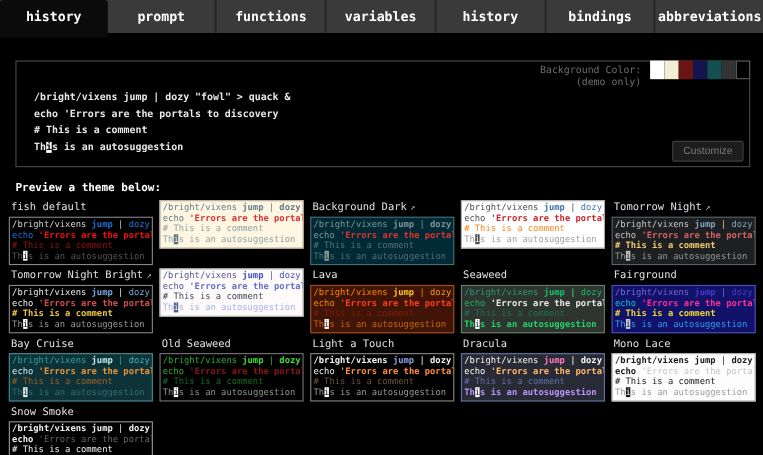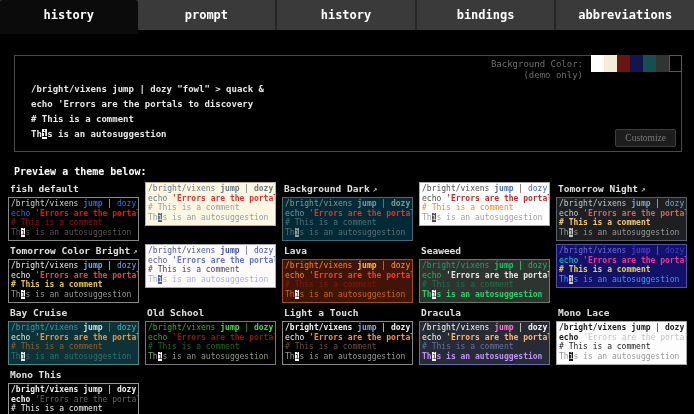--- a/index.html
+++ b/index.html
@@ -15,37 +15,39 @@
   .tab.active{background:#0b0b0b;height:34px;border-radius:3px 3px 0 0;position:relative;z-index:2;border-right:none;}
   
   .termbox{position:absolute;left:14px;top:55px;width:668px;height:97px;background:#000;
            border:1px solid #4a4a4a;box-sizing:border-box;}
   .bg-label{position:absolute;top:3px;right:98px;text-align:right;color:#6e6e6e;font-size:9px;line-height:11px;}
   .swatches{position:absolute;top:-1px;right:-1px;display:flex;}
   .swatch{width:13px;height:17px;}
   .swatch.selected{border:1px solid #5a5a5a;box-sizing:border-box;}
   .term-lines{position:absolute;left:16px;top:26px;font-size:9px;font-weight:bold;line-height:15px;white-space:nowrap;}
   .customize{position:absolute;right:5px;bottom:4px;background:#1d1d1d;border:1px solid #3e3e3e;
-             color:#7a7a7a;font-size:9.5px;padding:3px 9px;border-radius:2px;font-family:Liberation Serif, serif;cursor:pointer;}
+             color:#7a7a7a;font-size:9.5px;padding:3px 9px;border-radius:2px;font-family:Liberation Sans, sans-serif;cursor:pointer;}
   
   .preview-heading{position:absolute;left:14px;top:166px;color:#fff;font-weight:bold;font-size:10px;}
   .grid{position:absolute;left:8px;top:182px;display:grid;grid-template-columns:repeat(5,131px);
         column-gap:6px;row-gap:3px;}
-  .card-title{font-size:9.5px;font-weight:bold;color:#e0e0e0;height:12px;margin:1px 0 2px 2px;white-space:nowrap;cursor:pointer;}
+  .card-title{font-size:9.5px;font-weight:normal;color:#e0e0e0;height:12px;margin:1px 0 2px 2px;white-space:nowrap;cursor:pointer;}
   .ext-arrow{font-size:8px;color:#bbb;margin-left:3px;}
   .card{height:40px;border:1px solid;padding:1px 2px;font-size:8px;line-height:9.5px;
         white-space:nowrap;overflow:hidden;box-sizing:content-box;cursor:pointer;}
   .line{white-space:pre;}
 </style>
 </head>
 <body>
 
 <div class="tabbar" id="tabbar">
     <div class="tab active">history</div>
     <div class="tab">prompt</div>
+    <div class="tab">functions</div>
+    <div class="tab">variables</div>
     <div class="tab">history</div>
     <div class="tab">bindings</div>
     <div class="tab">abbreviations</div>
   </div>
 
 <div class="termbox">
   <div class="bg-label">
     <div>Background Color:</div>
     <div>(demo only)</div>
   </div>
@@ -107,21 +109,21 @@
     <div class="cell">
       <div class="card-title"><span>Tomorrow Night</span><span class="ext-arrow">↗</span></div>
       <div class="card" style="background: rgb(29, 31, 33); border-color: rgb(90, 95, 99);">
         <div class="line"><span style="color: rgb(197, 200, 198);">/bright/vixens </span><span style="color: rgb(129, 162, 190); font-weight: bold;">jump</span><span style="color: rgb(197, 200, 198);"> | </span><span style="color: rgb(129, 162, 190);">dozy</span><span style="color: rgb(222, 147, 95);"> "fowl" &gt; quack &amp;</span></div>
         <div class="line"><span style="color: rgb(197, 200, 198);">echo </span><span style="color: rgb(204, 102, 102); font-weight: bold;">'Errors are the portals to discovery</span></div>
         <div class="line"><span style="color: rgb(240, 198, 116); font-weight: bold;"># This is a comment</span></div>
         <div class="line"><span style="color: rgb(150, 152, 150);">Th</span><span style="color: rgb(29, 31, 33); background: rgb(197, 200, 198);">i</span><span style="color: rgb(150, 152, 150);">s is an autosuggestion</span></div>
       </div>
     </div>
     <div class="cell">
-      <div class="card-title"><span>Tomorrow Color Bright</span><span class="ext-arrow">↗</span></div>
+      <div class="card-title"><span>Tomorrow Night Bright</span><span class="ext-arrow">↗</span></div>
       <div class="card" style="background: rgb(0, 0, 0); border-color: rgb(136, 136, 136);">
         <div class="line"><span style="color: rgb(234, 234, 234);">/bright/vixens </span><span style="color: rgb(122, 166, 218); font-weight: bold;">jump</span><span style="color: rgb(234, 234, 234);"> | </span><span style="color: rgb(122, 166, 218);">dozy</span><span style="color: rgb(231, 140, 69);"> "fowl" &gt; quack &amp;</span></div>
         <div class="line"><span style="color: rgb(234, 234, 234);">echo </span><span style="color: rgb(213, 78, 83); font-weight: bold;">'Errors are the portals to discovery</span></div>
         <div class="line"><span style="color: rgb(231, 197, 71); font-weight: bold;"># This is a comment</span></div>
         <div class="line"><span style="color: rgb(150, 152, 150);">Th</span><span style="color: rgb(0, 0, 0); background: rgb(255, 255, 255);">i</span><span style="color: rgb(150, 152, 150);">s is an autosuggestion</span></div>
       </div>
     </div>
     <div class="cell">
       <div class="card" style="background: rgb(255, 250, 250); border-color: rgb(170, 170, 170);">
         <div class="line"><span style="color: rgb(79, 91, 147);">/bright/vixens </span><span style="color: rgb(63, 81, 181); font-weight: bold;">jump</span><span style="color: rgb(79, 91, 147);"> | </span><span style="color: rgb(63, 81, 181);">dozy</span><span style="color: rgb(143, 159, 232);"> "fowl" &gt; quack &amp;</span></div>
@@ -142,38 +144,39 @@
     <div class="cell">
       <div class="card-title"><span>Seaweed</span></div>
       <div class="card" style="background: rgb(46, 52, 48); border-color: rgb(106, 122, 106);">
         <div class="line"><span style="color: rgb(44, 154, 116);">/bright/vixens </span><span style="color: rgb(24, 192, 106); font-weight: bold;">jump</span><span style="color: rgb(47, 208, 90); font-weight: bold;"> | </span><span style="color: rgb(24, 184, 96);">dozy</span><span style="color: rgb(207, 232, 207);"> "fowl" &gt; quack &amp;</span></div>
         <div class="line"><span style="color: rgb(24, 184, 96);">echo </span><span style="color: rgb(232, 232, 232); font-weight: bold;">'Errors are the portals to discovery</span></div>
         <div class="line"><span style="color: rgb(31, 112, 80);"># This is a comment</span></div>
         <div class="line"><span style="color: rgb(37, 211, 102); font-weight: bold;">Th</span><span style="color: rgb(46, 52, 48); background: rgb(255, 255, 255);">i</span><span style="color: rgb(37, 211, 102); font-weight: bold;">s is an autosuggestion</span></div>
       </div>
     </div>
     <div class="cell">
+      <div class="card-title"><span>Fairground</span></div>
       <div class="card" style="background: rgb(18, 18, 107); border-color: rgb(80, 80, 176);">
         <div class="line"><span style="color: rgb(117, 104, 216);">/bright/vixens </span><span style="color: rgb(72, 56, 200); font-weight: bold;">jump</span><span style="color: rgb(117, 104, 216);"> | </span><span style="color: rgb(72, 56, 200);">dozy</span><span style="color: rgb(255, 46, 151);"> "fowl" &gt; quack &amp;</span></div>
         <div class="line"><span style="color: rgb(0, 204, 204);">echo </span><span style="color: rgb(255, 46, 151); font-weight: bold;">'Errors are the portals to discovery</span></div>
         <div class="line"><span style="color: rgb(232, 213, 46); font-weight: bold;"># This is a comment</span></div>
         <div class="line"><span style="color: rgb(47, 159, 232);">Th</span><span style="color: rgb(18, 18, 107); background: rgb(207, 207, 207);">i</span><span style="color: rgb(47, 159, 232);">s is an autosuggestion</span></div>
       </div>
     </div>
     <div class="cell">
       <div class="card-title"><span>Bay Cruise</span></div>
       <div class="card" style="background: rgb(13, 51, 56); border-color: rgb(74, 138, 138);">
         <div class="line"><span style="color: rgb(47, 160, 160);">/bright/vixens </span><span style="color: rgb(191, 234, 234); font-weight: bold;">jump</span><span style="color: rgb(47, 160, 160);"> | </span><span style="color: rgb(63, 181, 181);">dozy</span><span style="color: rgb(232, 149, 63);"> "fowl" &gt; quack &amp;</span></div>
         <div class="line"><span style="color: rgb(207, 232, 232);">echo </span><span style="color: rgb(232, 149, 63); font-weight: bold;">'Errors are the portals to discovery</span></div>
         <div class="line"><span style="color: rgb(154, 95, 42);"># This is a comment</span></div>
         <div class="line"><span style="color: rgb(47, 111, 111);">Th</span><span style="color: rgb(13, 51, 56); background: rgb(232, 232, 232);">i</span><span style="color: rgb(47, 111, 111);">s is an autosuggestion</span></div>
       </div>
     </div>
     <div class="cell">
-      <div class="card-title"><span>Old School</span></div>
+      <div class="card-title"><span>Old Seaweed</span></div>
       <div class="card" style="background: rgb(0, 0, 0); border-color: rgb(119, 119, 119);">
         <div class="line"><span style="color: rgb(47, 174, 47);">/bright/vixens </span><span style="color: rgb(63, 223, 63); font-weight: bold;">jump</span><span style="color: rgb(47, 174, 47);"> | </span><span style="color: rgb(63, 223, 63); font-weight: bold;">dozy</span><span style="color: rgb(63, 223, 63);"> "fowl" &gt; quack &amp;</span></div>
         <div class="line"><span style="color: rgb(47, 174, 47);">echo </span><span style="color: rgb(139, 22, 22); font-weight: bold;">'Errors are the portals to discovery</span></div>
         <div class="line"><span style="color: rgb(29, 107, 29);"># This is a comment</span></div>
         <div class="line"><span style="color: rgb(138, 154, 138);">Th</span><span style="color: rgb(0, 0, 0); background: rgb(255, 255, 255);">i</span><span style="color: rgb(138, 154, 138);">s is an autosuggestion</span></div>
       </div>
     </div>
     <div class="cell">
       <div class="card-title"><span>Light a Touch</span></div>
       <div class="card" style="background: rgb(0, 0, 0); border-color: rgb(136, 136, 136);">
@@ -195,21 +198,21 @@
     <div class="cell">
       <div class="card-title"><span>Mono Lace</span></div>
       <div class="card" style="background: rgb(253, 253, 253); border-color: rgb(170, 170, 170);">
         <div class="line"><span style="color: rgb(26, 26, 26); font-weight: bold;">/bright/vixens </span><span style="color: rgb(26, 26, 26); font-weight: bold;">jump</span><span style="color: rgb(26, 26, 26);"> | </span><span style="color: rgb(26, 26, 26); font-weight: bold;">dozy</span><span style="color: rgb(26, 26, 26);"> "fowl" &gt; quack &amp;</span></div>
         <div class="line"><span style="color: rgb(26, 26, 26); font-weight: bold;">echo </span><span style="color: rgb(196, 196, 196);">'Errors are the portals to discovery</span></div>
         <div class="line"><span style="color: rgb(26, 26, 26);"># This is a comment</span></div>
         <div class="line"><span style="color: rgb(154, 154, 154);">Th</span><span style="color: rgb(253, 253, 253); background: rgb(26, 26, 26);">i</span><span style="color: rgb(154, 154, 154);">s is an autosuggestion</span></div>
       </div>
     </div>
     <div class="cell">
-      <div class="card-title"><span>Mono This</span></div>
+      <div class="card-title"><span>Snow Smoke</span></div>
       <div class="card" style="background: rgb(0, 0, 0); border-color: rgb(153, 153, 153);">
         <div class="line"><span style="color: rgb(240, 240, 240); font-weight: bold;">/bright/vixens </span><span style="color: rgb(240, 240, 240); font-weight: bold;">jump</span><span style="color: rgb(240, 240, 240);"> | </span><span style="color: rgb(240, 240, 240); font-weight: bold;">dozy</span><span style="color: rgb(240, 240, 240);"> "fowl" &gt; quack &amp;</span></div>
         <div class="line"><span style="color: rgb(240, 240, 240); font-weight: bold;">echo </span><span style="color: rgb(102, 102, 102);">'Errors are the portals to discovery</span></div>
         <div class="line"><span style="color: rgb(240, 240, 240);"># This is a comment</span></div>
         <div class="line"><span style="color: rgb(154, 154, 154);">Th</span><span style="color: rgb(0, 0, 0); background: rgb(255, 255, 255);">i</span><span style="color: rgb(154, 154, 154);">s is an autosuggestion</span></div>
       </div>
     </div>
   </div>
 
 </body></html>

